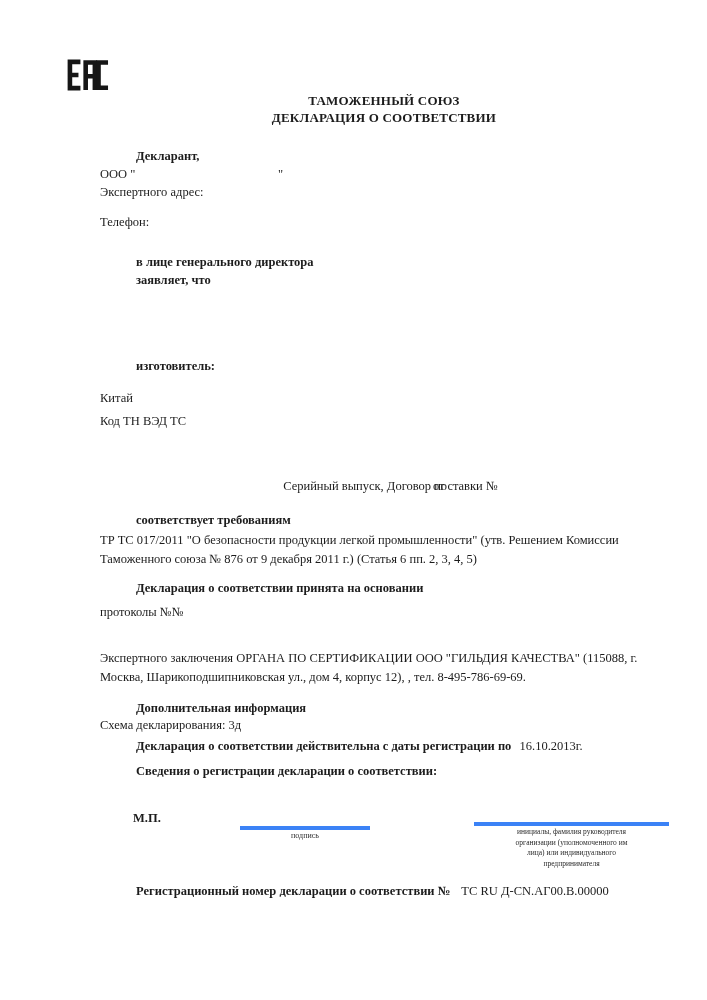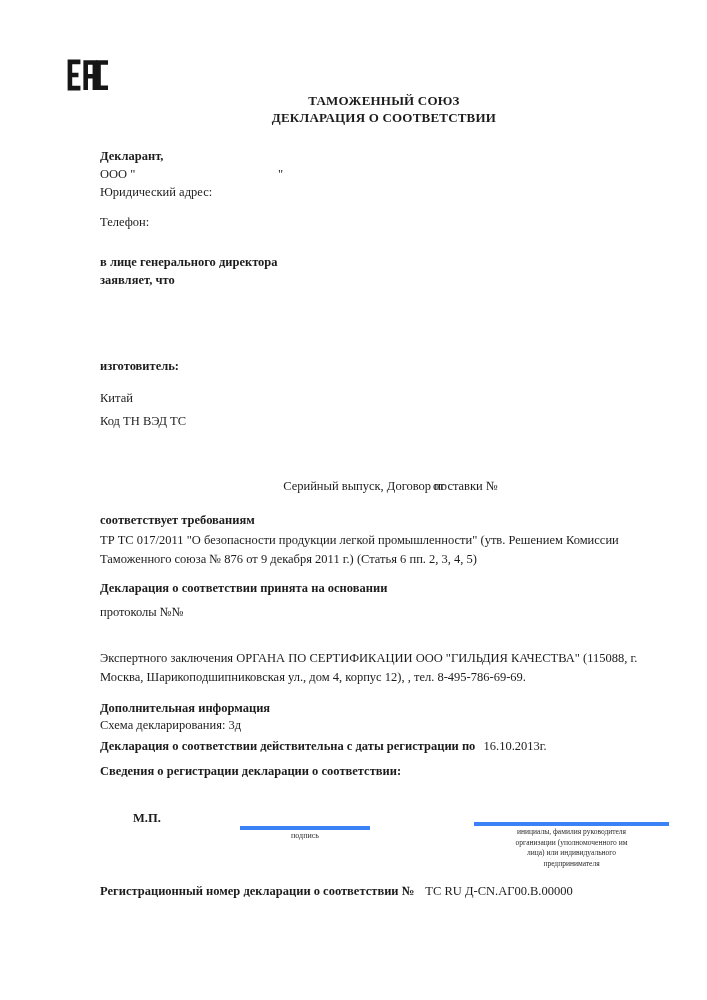--- a/index.html
+++ b/index.html
@@ -7,21 +7,21 @@
     position:relative;
     width:707px;height:1000px;
     margin:0 auto;
     background:#ffffff;
     font-family:"Liberation Serif","DejaVu Serif",serif;
     color:#1c1c1c;
     overflow:hidden;
   }
   .line{position:absolute;font-size:12.5px;white-space:nowrap;}
   .par{position:absolute;font-size:12.5px;line-height:18.6px;}
-  .b{font-weight:bold;}
+  .b{font-weight:bold;margin-left:36px;}
   .title-block{
     position:absolute;left:100px;top:93px;width:568px;
     text-align:center;font-weight:bold;font-size:13px;line-height:16.5px;
     letter-spacing:.2px;
   }
   .logo{position:absolute;left:64px;top:56px;width:46px;height:38px;}
   .logo svg{width:100%;height:100%;}
   .company-quote{position:absolute;left:178px;top:0;}
   .serial-from{position:absolute;left:325px;top:0;}
   .val{margin-left:8px;font-weight:normal;}
@@ -49,21 +49,21 @@
   <div class="title-block">
     <div>ТАМОЖЕННЫЙ СОЮЗ</div>
     <div>ДЕКЛАРАЦИЯ О СООТВЕТСТВИИ</div>
   </div>
 
   <div class="line b" style="left:100px;top:149px;">Декларант,</div>
   <div class="line" style="left:100px;top:167px;">
     <span>ООО "</span>
     <span class="company-quote">"</span>
   </div>
-  <div class="line" style="left:100px;top:185px;">Юридический адрес:</div>
+  <div class="line" style="left:100px;top:185px;">Экспертного адрес:</div>
   <div class="line" style="left:100px;top:215px;">Телефон:</div>
   <div class="line b" style="left:100px;top:255px;">в лице генерального директора</div>
   <div class="line b" style="left:100px;top:273px;">заявляет, что</div>
 
   <div class="line b" style="left:100px;top:359px;">изготовитель:</div>
   <div class="line" style="left:100px;top:391px;">Китай</div>
   <div class="line" style="left:100px;top:414px;">Код ТН ВЭД ТС</div>
 
   <div class="line" style="left:108px;top:479px;width:565px;text-align:center;">
     <span>Серийный выпуск, Договор поставки №</span>

